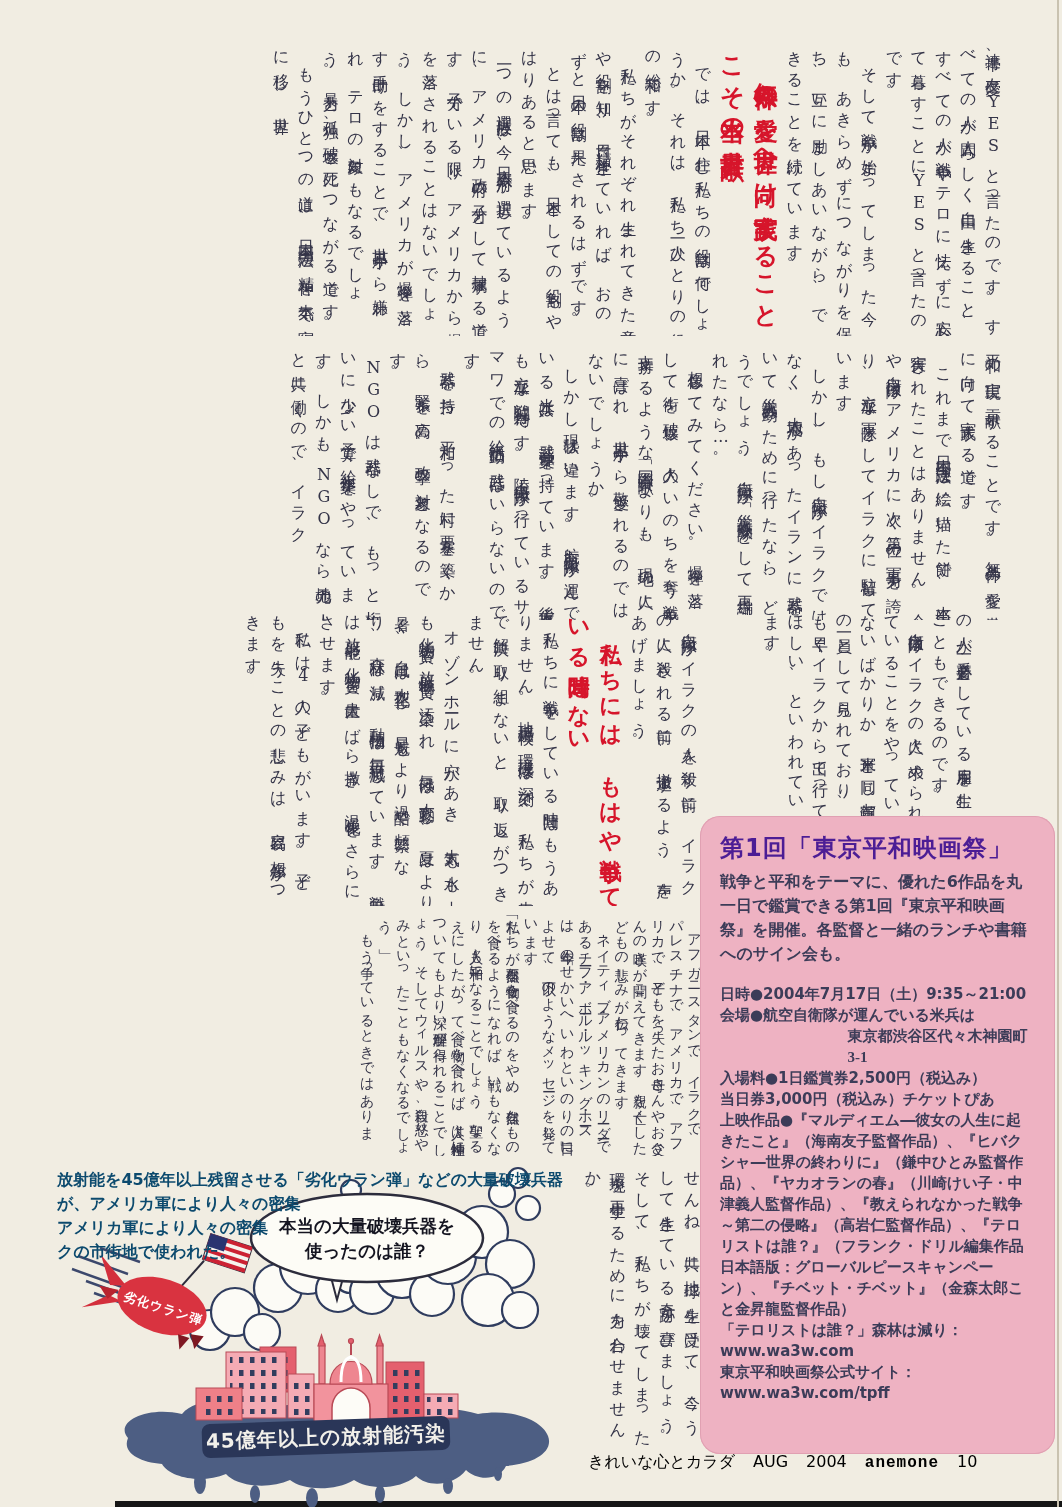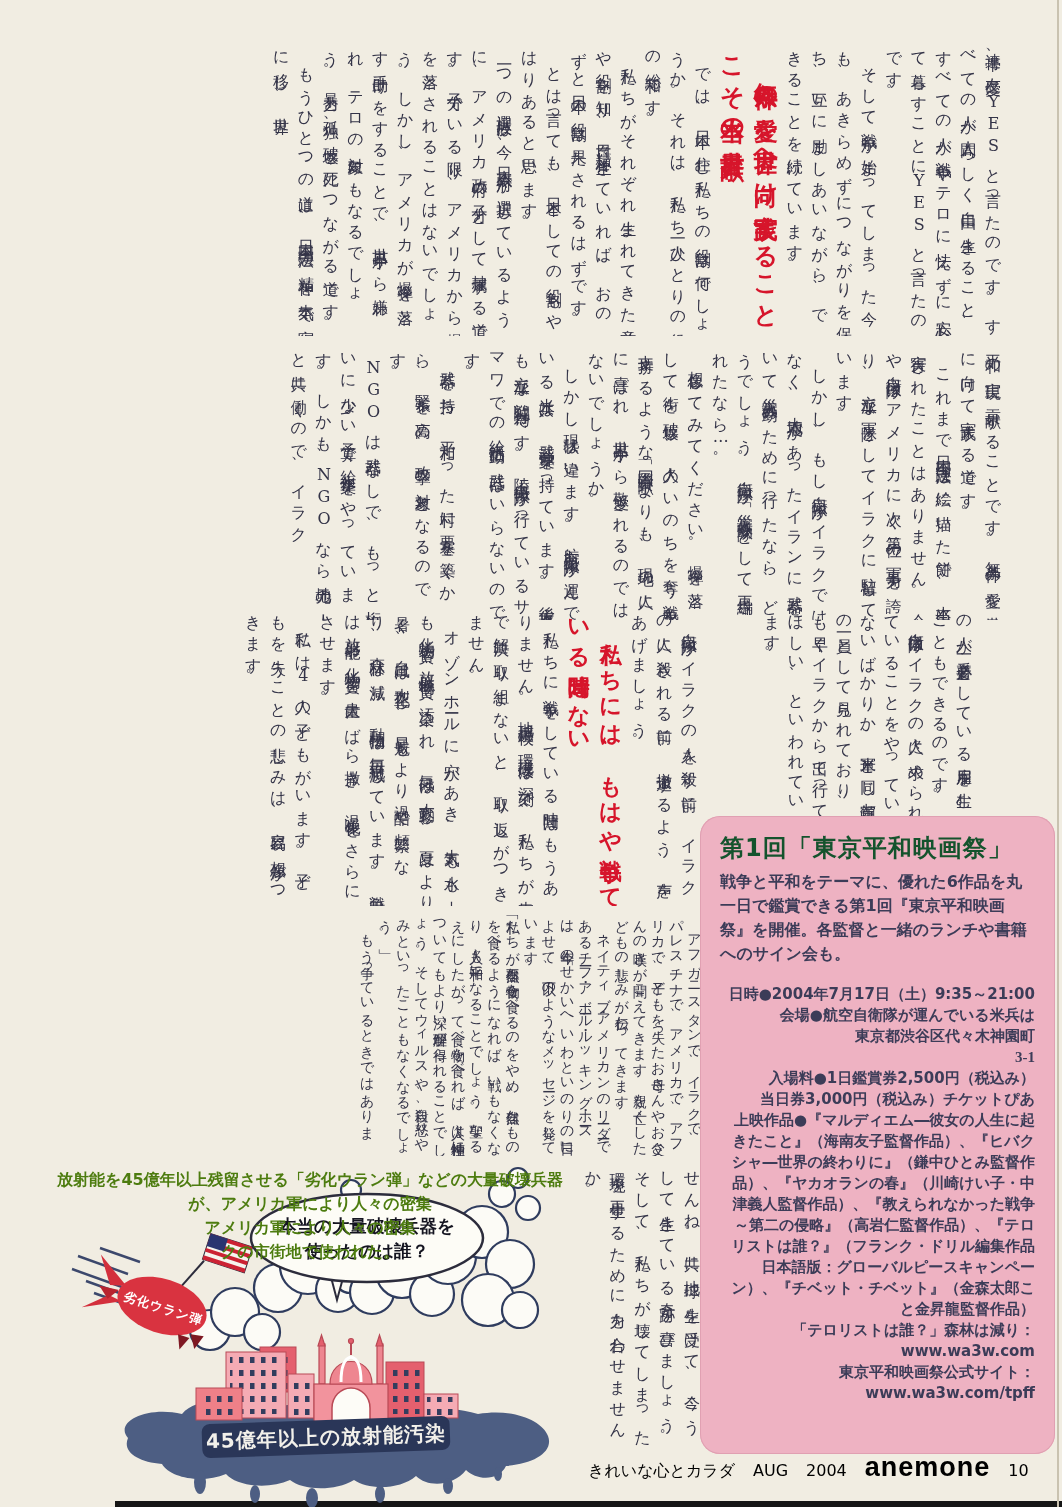--- a/index.html
+++ b/index.html
@@ -39,42 +39,42 @@
   }
   
   .event-box {
     position:absolute; left:700px; top:816px; width:355px; height:638px;
     background:#eeb2c2; border-radius:20px;
     box-shadow:inset 0 0 0 1px #e0a0b2;
     padding:16px 20px; box-sizing:border-box;
     font-family:"DejaVu Sans","Liberation Sans",sans-serif;
     color:#3c3c58; overflow:hidden;
   }
-  .ev-title { color:#14532d; font-size:24px; font-weight:bold; letter-spacing:1px; margin:0 0 6px; }
+  .ev-title { color:#4c1d95; font-size:24px; font-weight:bold; letter-spacing:1px; margin:0 0 6px; }
   .ev-intro { font-size:16px; font-weight:bold; line-height:1.5; margin:0 0 18px; }
-  .ev-line  { font-size:15px; font-weight:bold; line-height:1.4; margin:0;text-align:right; }
+  .ev-line  { font-size:15px; font-weight:bold; line-height:1.4; margin:0; }
   .ev-indent{ padding-left:8.5em;font-family:Liberation Serif, serif; }
   
   .ill-caption {
     position:absolute; left:57px; top:1168px; z-index:3;
     font-family:"DejaVu Sans","Liberation Sans",sans-serif;
-    font-weight:bold; font-size:16px; line-height:1.5; color:#4d7c0f;text-align:center;
+    font-weight:bold; font-size:16px; line-height:1.5; color:#0c4a6e;
   }
   .ill-caption div { margin:0; }
   
   .illustration { position:absolute; left:50px; top:1160px; z-index:1; }
   .svg-label { font-family:"DejaVu Sans","Liberation Sans",sans-serif; font-weight:bold; }
   
   .footer {
     position:absolute; left:588px; top:1452px; z-index:4;
     font-family:"DejaVu Sans","Liberation Sans",sans-serif;
     font-size:16px; color:#000000;
     display:flex; gap:18px; align-items:baseline;
   }
-  .footer .brand { font-family:Liberation Sans, sans-serif; font-weight:bold; font-size:27px; letter-spacing:1px; }
+  .footer .brand { font-family:Liberation Mono, monospace; font-weight:bold; font-size:16px; letter-spacing:1px; }
   
   .edge-bottom { position:absolute; left:115px; right:0; bottom:0; height:6px; background:#161616; }
   .edge-right  { position:absolute; right:3px; top:0; bottom:0; width:2px; background:#c9c2b0; }
 </style>
 </head>
 <body>
 
 <div class="page">
 
   <section class="vtext" id="tier1">

